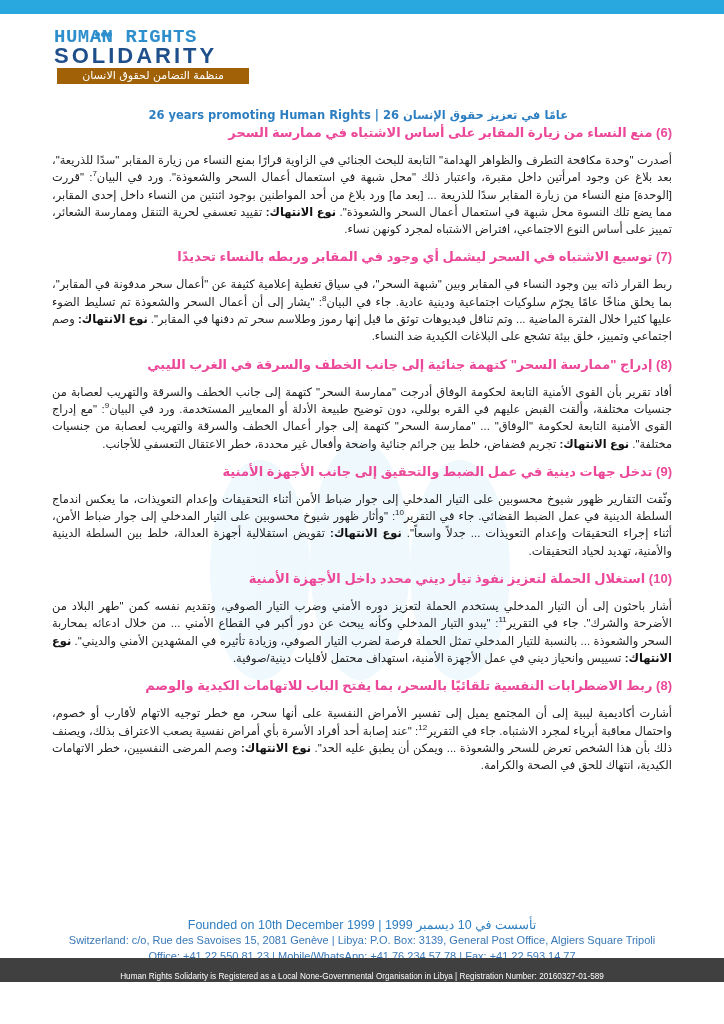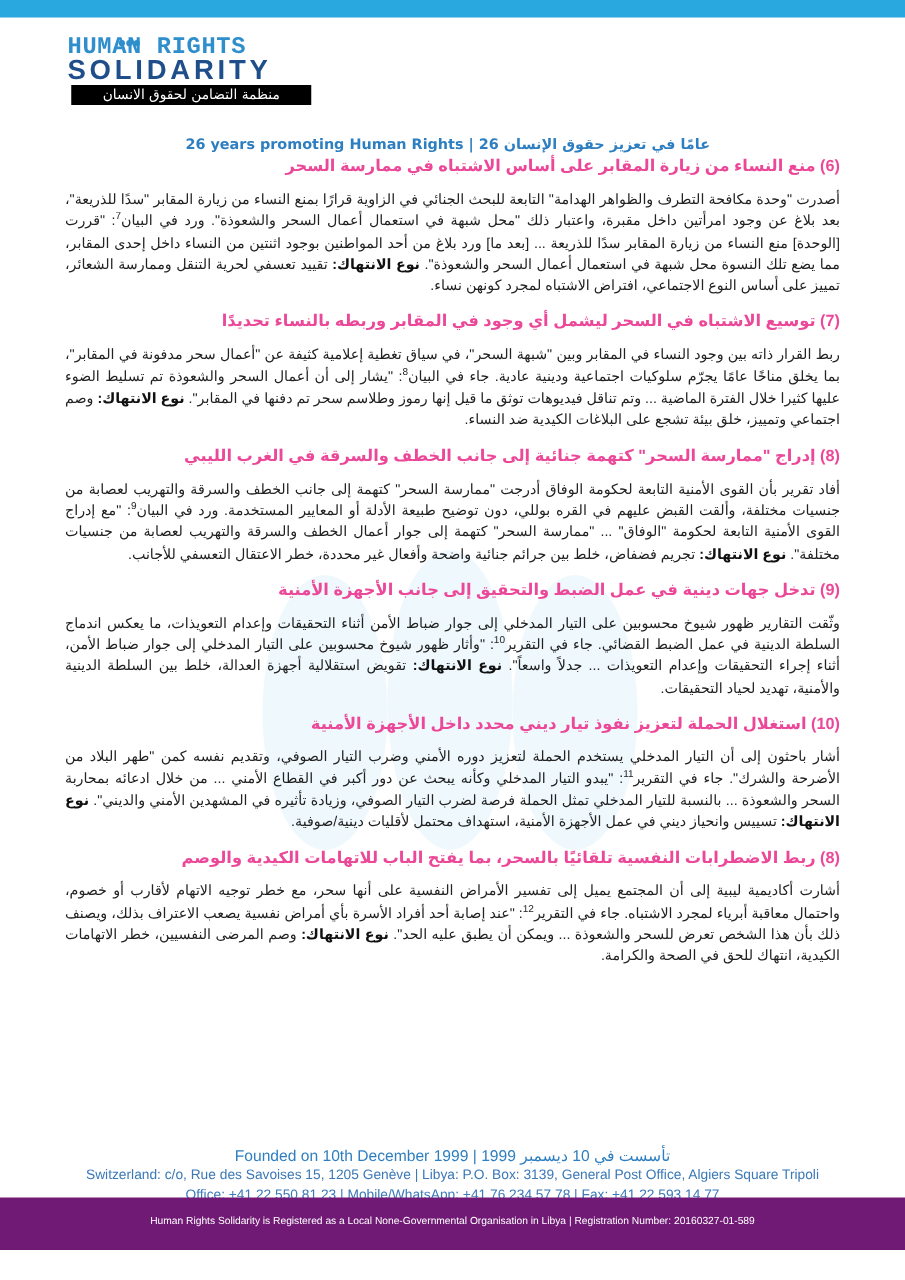--- a/index.html
+++ b/index.html
@@ -30,21 +30,21 @@
     background: #2e8fcc; margin-right: 1px;
   }
   .logo-line2 {
     position: absolute; left: 2px; top: 23px;
     font-family: "Liberation Sans", sans-serif;
     font-size: 22px; font-weight: bold; letter-spacing: 3px;
     color: #1f4f8a; line-height: 22px; white-space: nowrap;
   }
   .logo-arabic {
     position: absolute; left: 5px; top: 46px; width: 192px; height: 16px;
-    background: #000000; color: #fff;
+    background: #a16207; color: #fff;
     font-size: 11px; line-height: 16px; text-align: center; direction: rtl;
   }
   .watermark {
     position: absolute; left: 190px; top: 420px; width: 340px; height: 280px;
     opacity: 0.07; pointer-events: none;
   }
   .watermark .c {
     position: absolute; border-radius: 50%; background: #29a8e0;
   }
   .tagline {
@@ -65,22 +65,22 @@
   }
   .violation-label { font-weight: bold; color: #111; }
   sup { font-size: 8px; line-height: 0; }
   .footer {
     position: absolute; left: 0; top: 917px; width: 724px; text-align: center;
     font-family: "Liberation Sans", sans-serif; color: #2e6da4;
   }
   .footer .founded { font-size: 12.5px; font-weight: normal; color: #2e7fc1; line-height: 16px; }
   .footer .line { font-size: 11px; line-height: 15.5px; color: #3a78b6; }
   .bottom-bar {
-    position: absolute; left: 0; top: 958px; width: 724px; height: 42px;
-    background: #701a75;
+    position: absolute; left: 0; top: 958px; width: 724px; height: 24px;
+    background: #404040;
   }
   .bottom-bar .reg {
     position: absolute; left: 0; top: 14px; width: 100%; text-align: center;
     font-family: "Liberation Sans", sans-serif;
     font-size: 8.2px; color: #ffffff; white-space: nowrap;
   }
 </style>
 </head>
 <body>
 
@@ -128,20 +128,20 @@
   </div>
 
   <div>
     <div class="section-title">(8) ربط الاضطرابات النفسية تلقائيًا بالسحر، بما يفتح الباب للاتهامات الكيدية والوصم</div>
     <p class="section-body"><span>أشارت أكاديمية ليبية إلى أن المجتمع يميل إلى تفسير الأمراض النفسية على أنها سحر، مع خطر توجيه الاتهام لأقارب أو خصوم، واحتمال معاقبة أبرياء لمجرد الاشتباه. جاء في التقرير</span><sup>12</sup><span>: "عند إصابة أحد أفراد الأسرة بأي أمراض نفسية يصعب الاعتراف بذلك، ويصنف ذلك بأن هذا الشخص تعرض للسحر والشعوذة ... ويمكن أن يطبق عليه الحد". </span><span class="violation-label">نوع الانتهاك:</span><span> وصم المرضى النفسيين، خطر الاتهامات الكيدية، انتهاك للحق في الصحة والكرامة.</span></p>
   </div>
 </div>
 
 <div class="footer">
   <div class="founded">Founded on 10th December 1999 | 1999 تأسست في 10 ديسمبر</div>
-  <div class="line">Switzerland: c/o, Rue des Savoises 15, 1205 Genève | Libya: P.O. Box: 3139, General Post Office, Algiers Square Tripoli</div>
+  <div class="line">Switzerland: c/o, Rue des Savoises 15, 2081 Genève | Libya: P.O. Box: 3139, General Post Office, Algiers Square Tripoli</div>
   <div class="line">Office: +41 22 550 81 23 | Mobile/WhatsApp: +41 76 234 57 78 | Fax: +41 22 593 14 77</div>
   <div class="line">Twitter: HRSolidarity@Twitter | www.hrsly.org | info@hrsly.org</div>
 </div>
 
 <div class="bottom-bar">
   <div class="reg">Human Rights Solidarity is Registered as a Local None-Governmental Organisation in Libya | Registration Number: 20160327-01-589</div>
 </div>
 
 </body></html>

